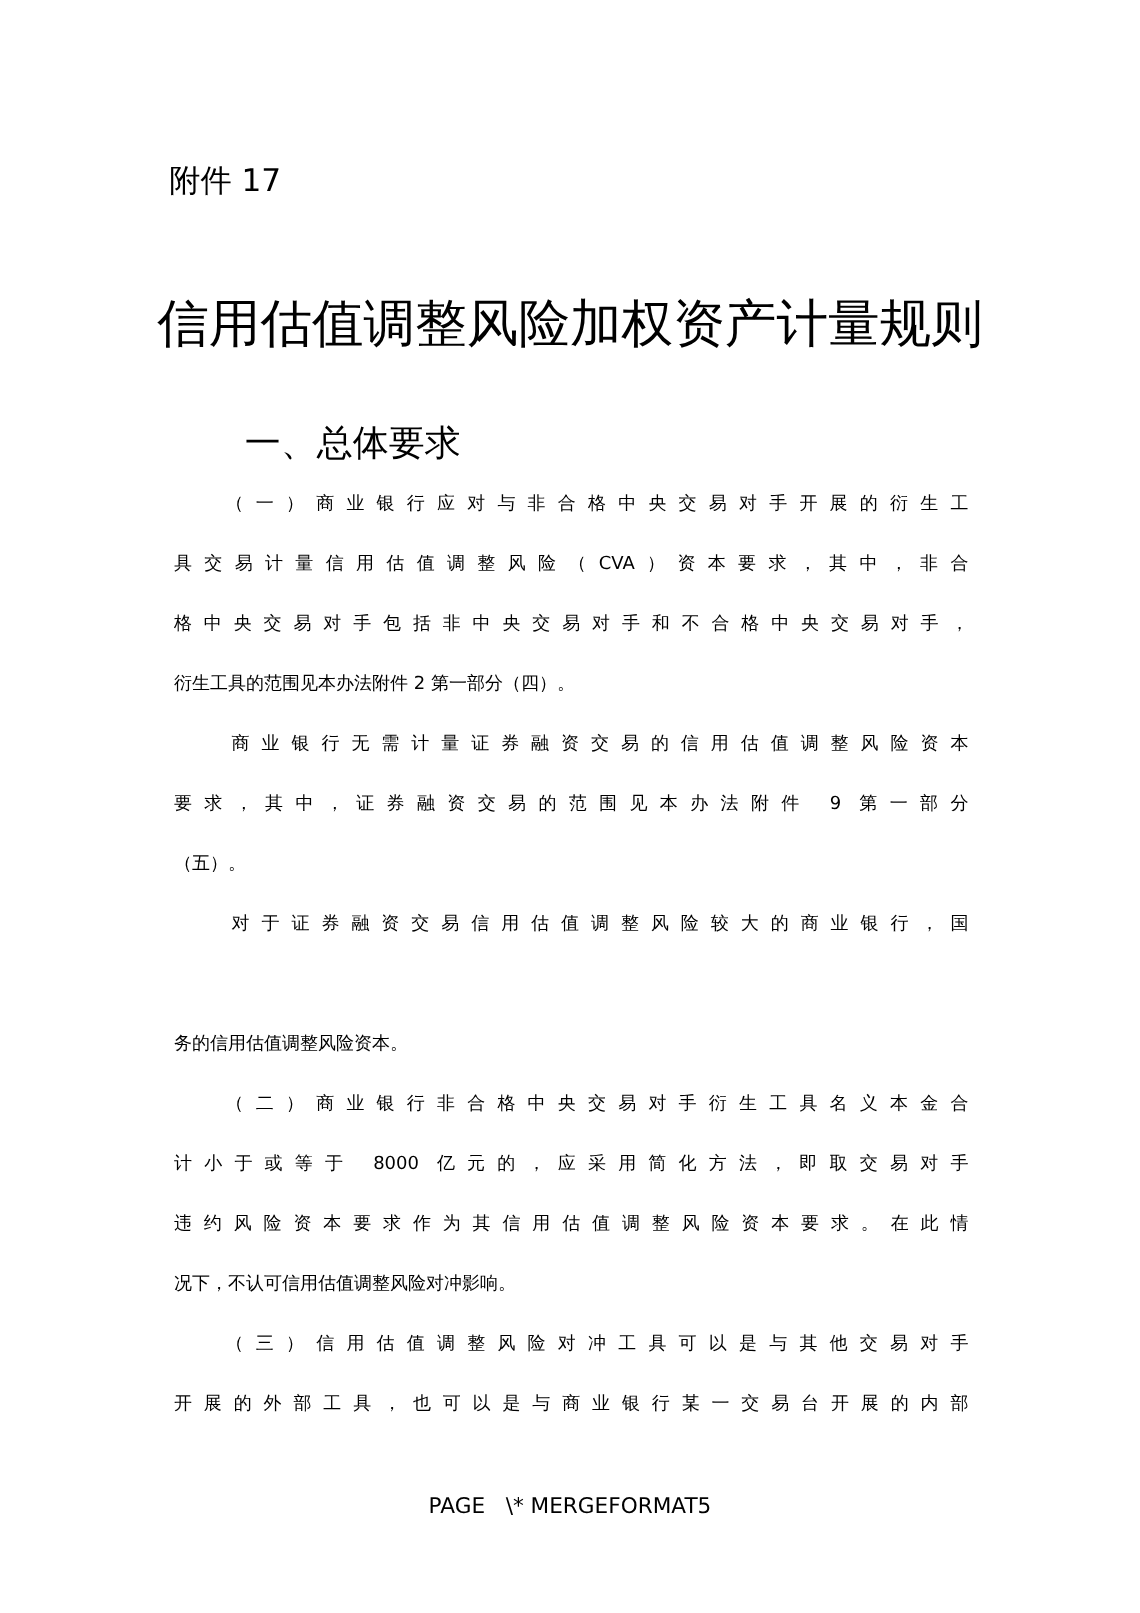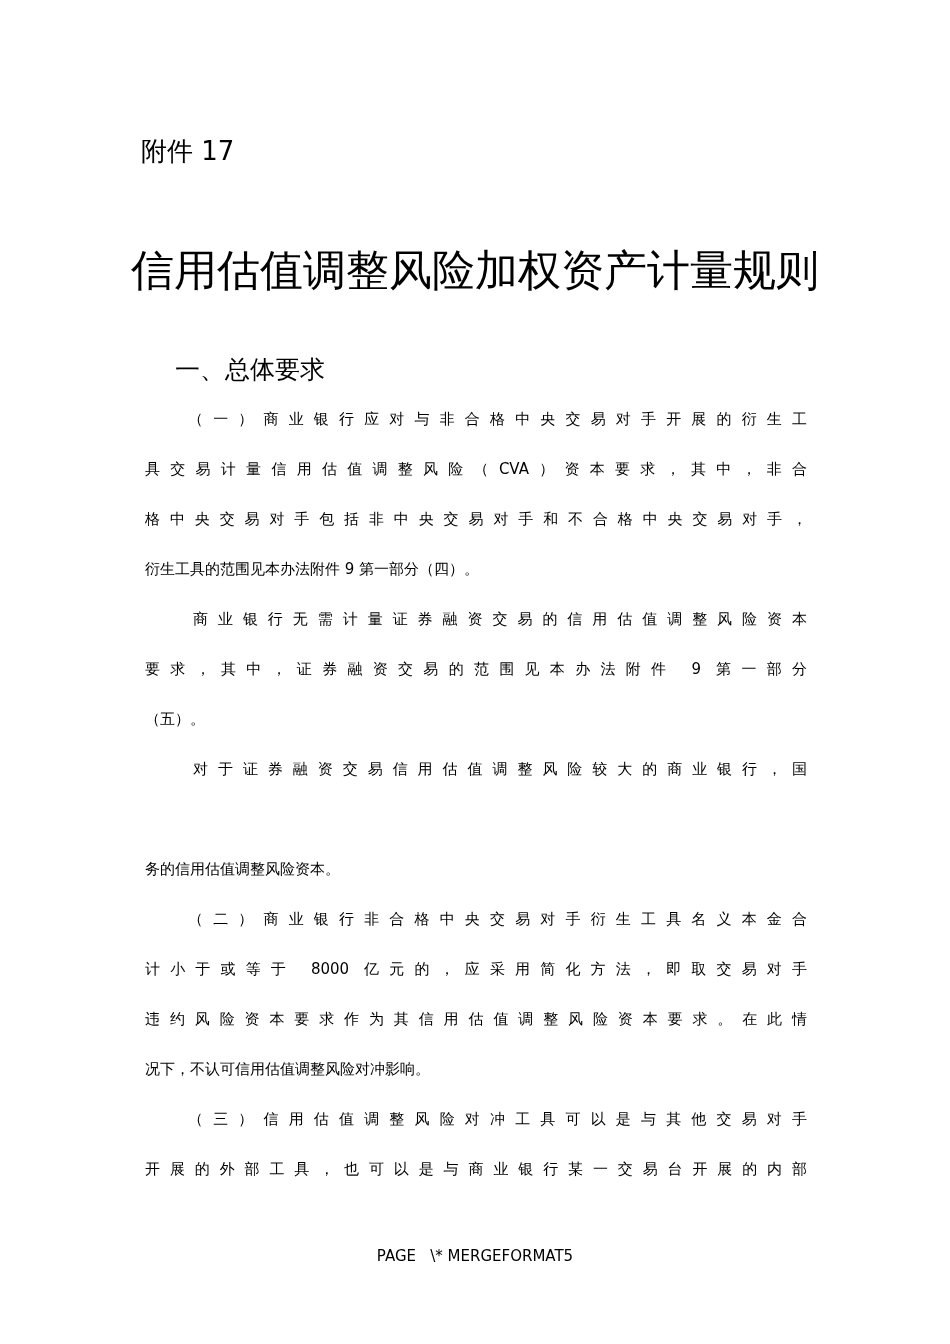--- a/index.html
+++ b/index.html
@@ -55,52 +55,52 @@
     .line.indent {
       left: 193px;
       width: 614px;
     }
     .line.indent-paren {
       left: 188px;
       width: 619px;
     }
     .section-heading {
       position: absolute;
-      left: 175px;
+      left: 204px;
       top: 353px;
-      font-size: 25px;
+      font-size: 30px;
       line-height: 34px;
       white-space: nowrap;
     }
     .footer {
       position: absolute;
       left: 0;
       width: 950px;
       top: 1246px;
       text-align: center;
-      font-size: 15px;
+      font-size: 18px;
       line-height: 20px;
       white-space: pre;
     }
   </style>
 </head>
 <body>
 
 <div class="page">
 
   <div class="attachment-label">附件 17</div>
 
   <div class="doc-title">信用估值调整风险加权资产计量规则</div>
 
   <div class="section-heading">一、总体要求</div>
 
   <div class="line indent-paren" style="top:402px;">（一）商业银行应对与非合格中央交易对手开展的衍生工</div>
   <div class="line" style="top:452px;">具交易计量信用估值调整风险（CVA）资本要求，其中，非合</div>
   <div class="line" style="top:502px;">格中央交易对手包括非中央交易对手和不合格中央交易对手，</div>
-  <div class="line last" style="top:552px;">衍生工具的范围见本办法附件 9 第一部分（四）。</div>
+  <div class="line last" style="top:552px;">衍生工具的范围见本办法附件 2 第一部分（四）。</div>
 
   <div class="line indent" style="top:602px;">商业银行无需计量证券融资交易的信用估值调整风险资本</div>
   <div class="line" style="top:652px;">要求，其中，证券融资交易的范围见本办法附件 9 第一部分</div>
   <div class="line last" style="top:702px;">（五）。</div>
 
   <div class="line indent" style="top:752px;">对于证券融资交易信用估值调整风险较大的商业银行，国</div>
   <div class="line last" style="top:852px;">务的信用估值调整风险资本。</div>
 
   <div class="line indent-paren" style="top:902px;">（二）商业银行非合格中央交易对手衍生工具名义本金合</div>
   <div class="line" style="top:952px;">计小于或等于 8000 亿元的，应采用简化方法，即取交易对手</div>

